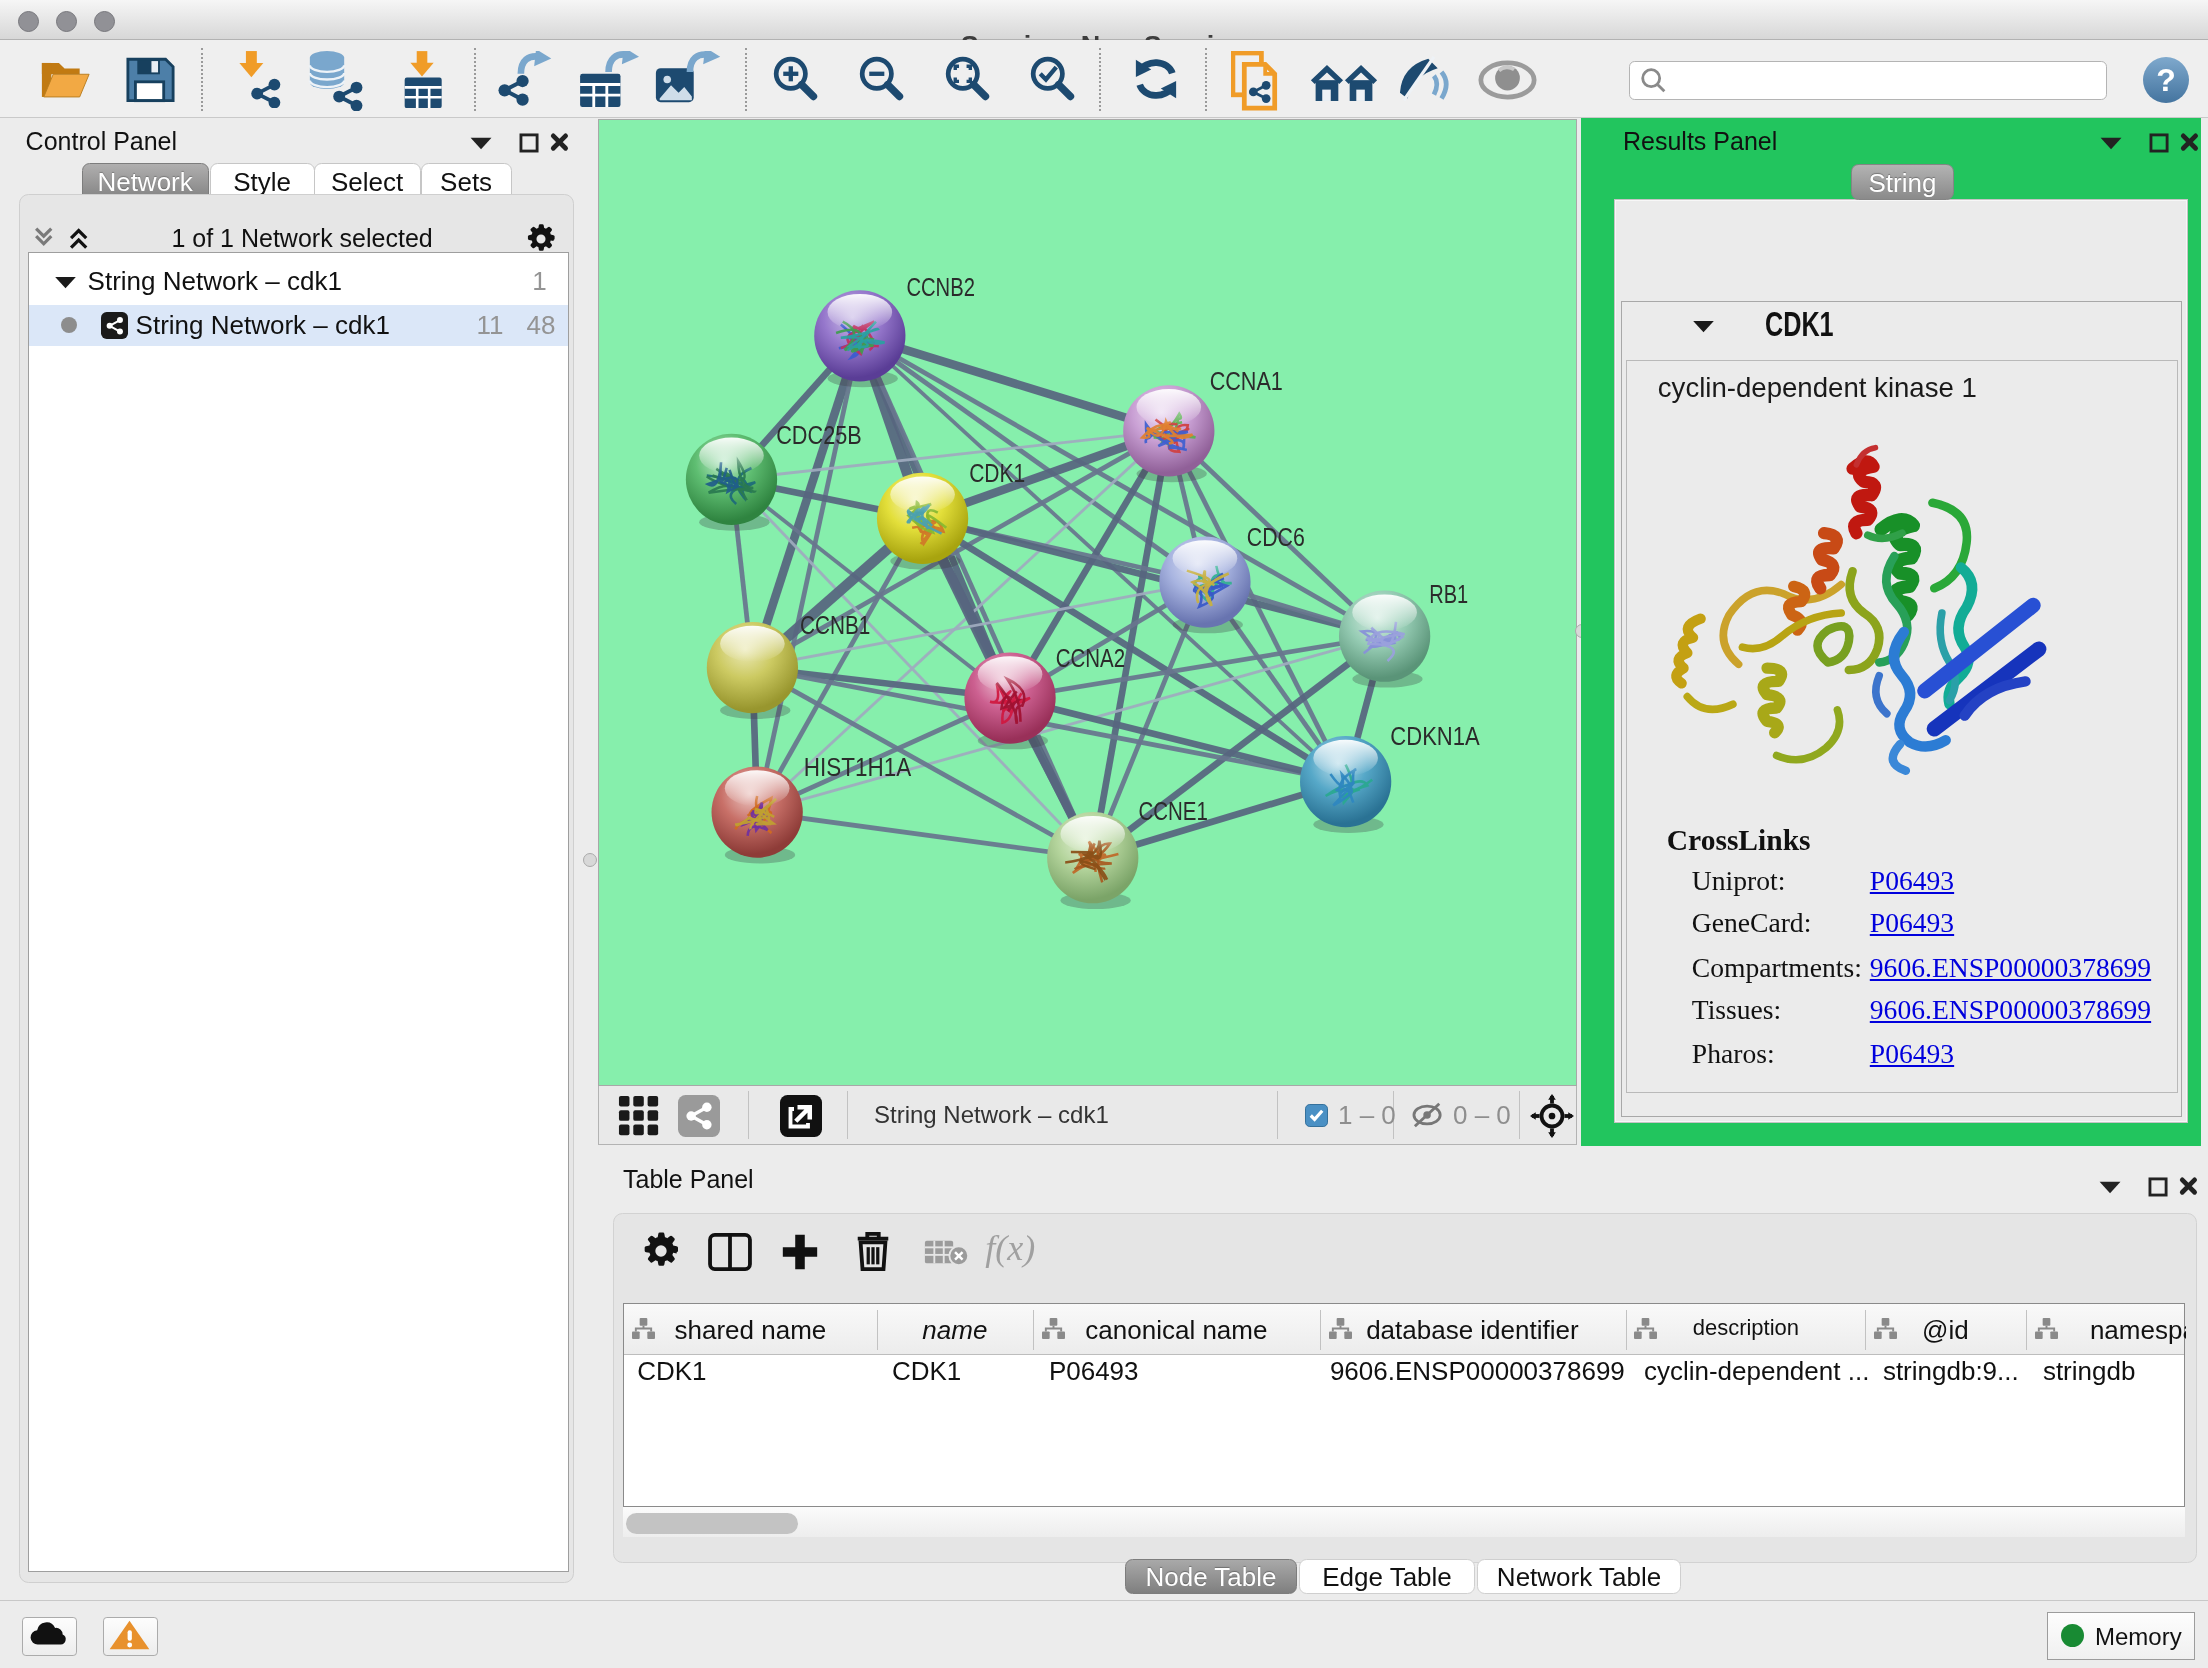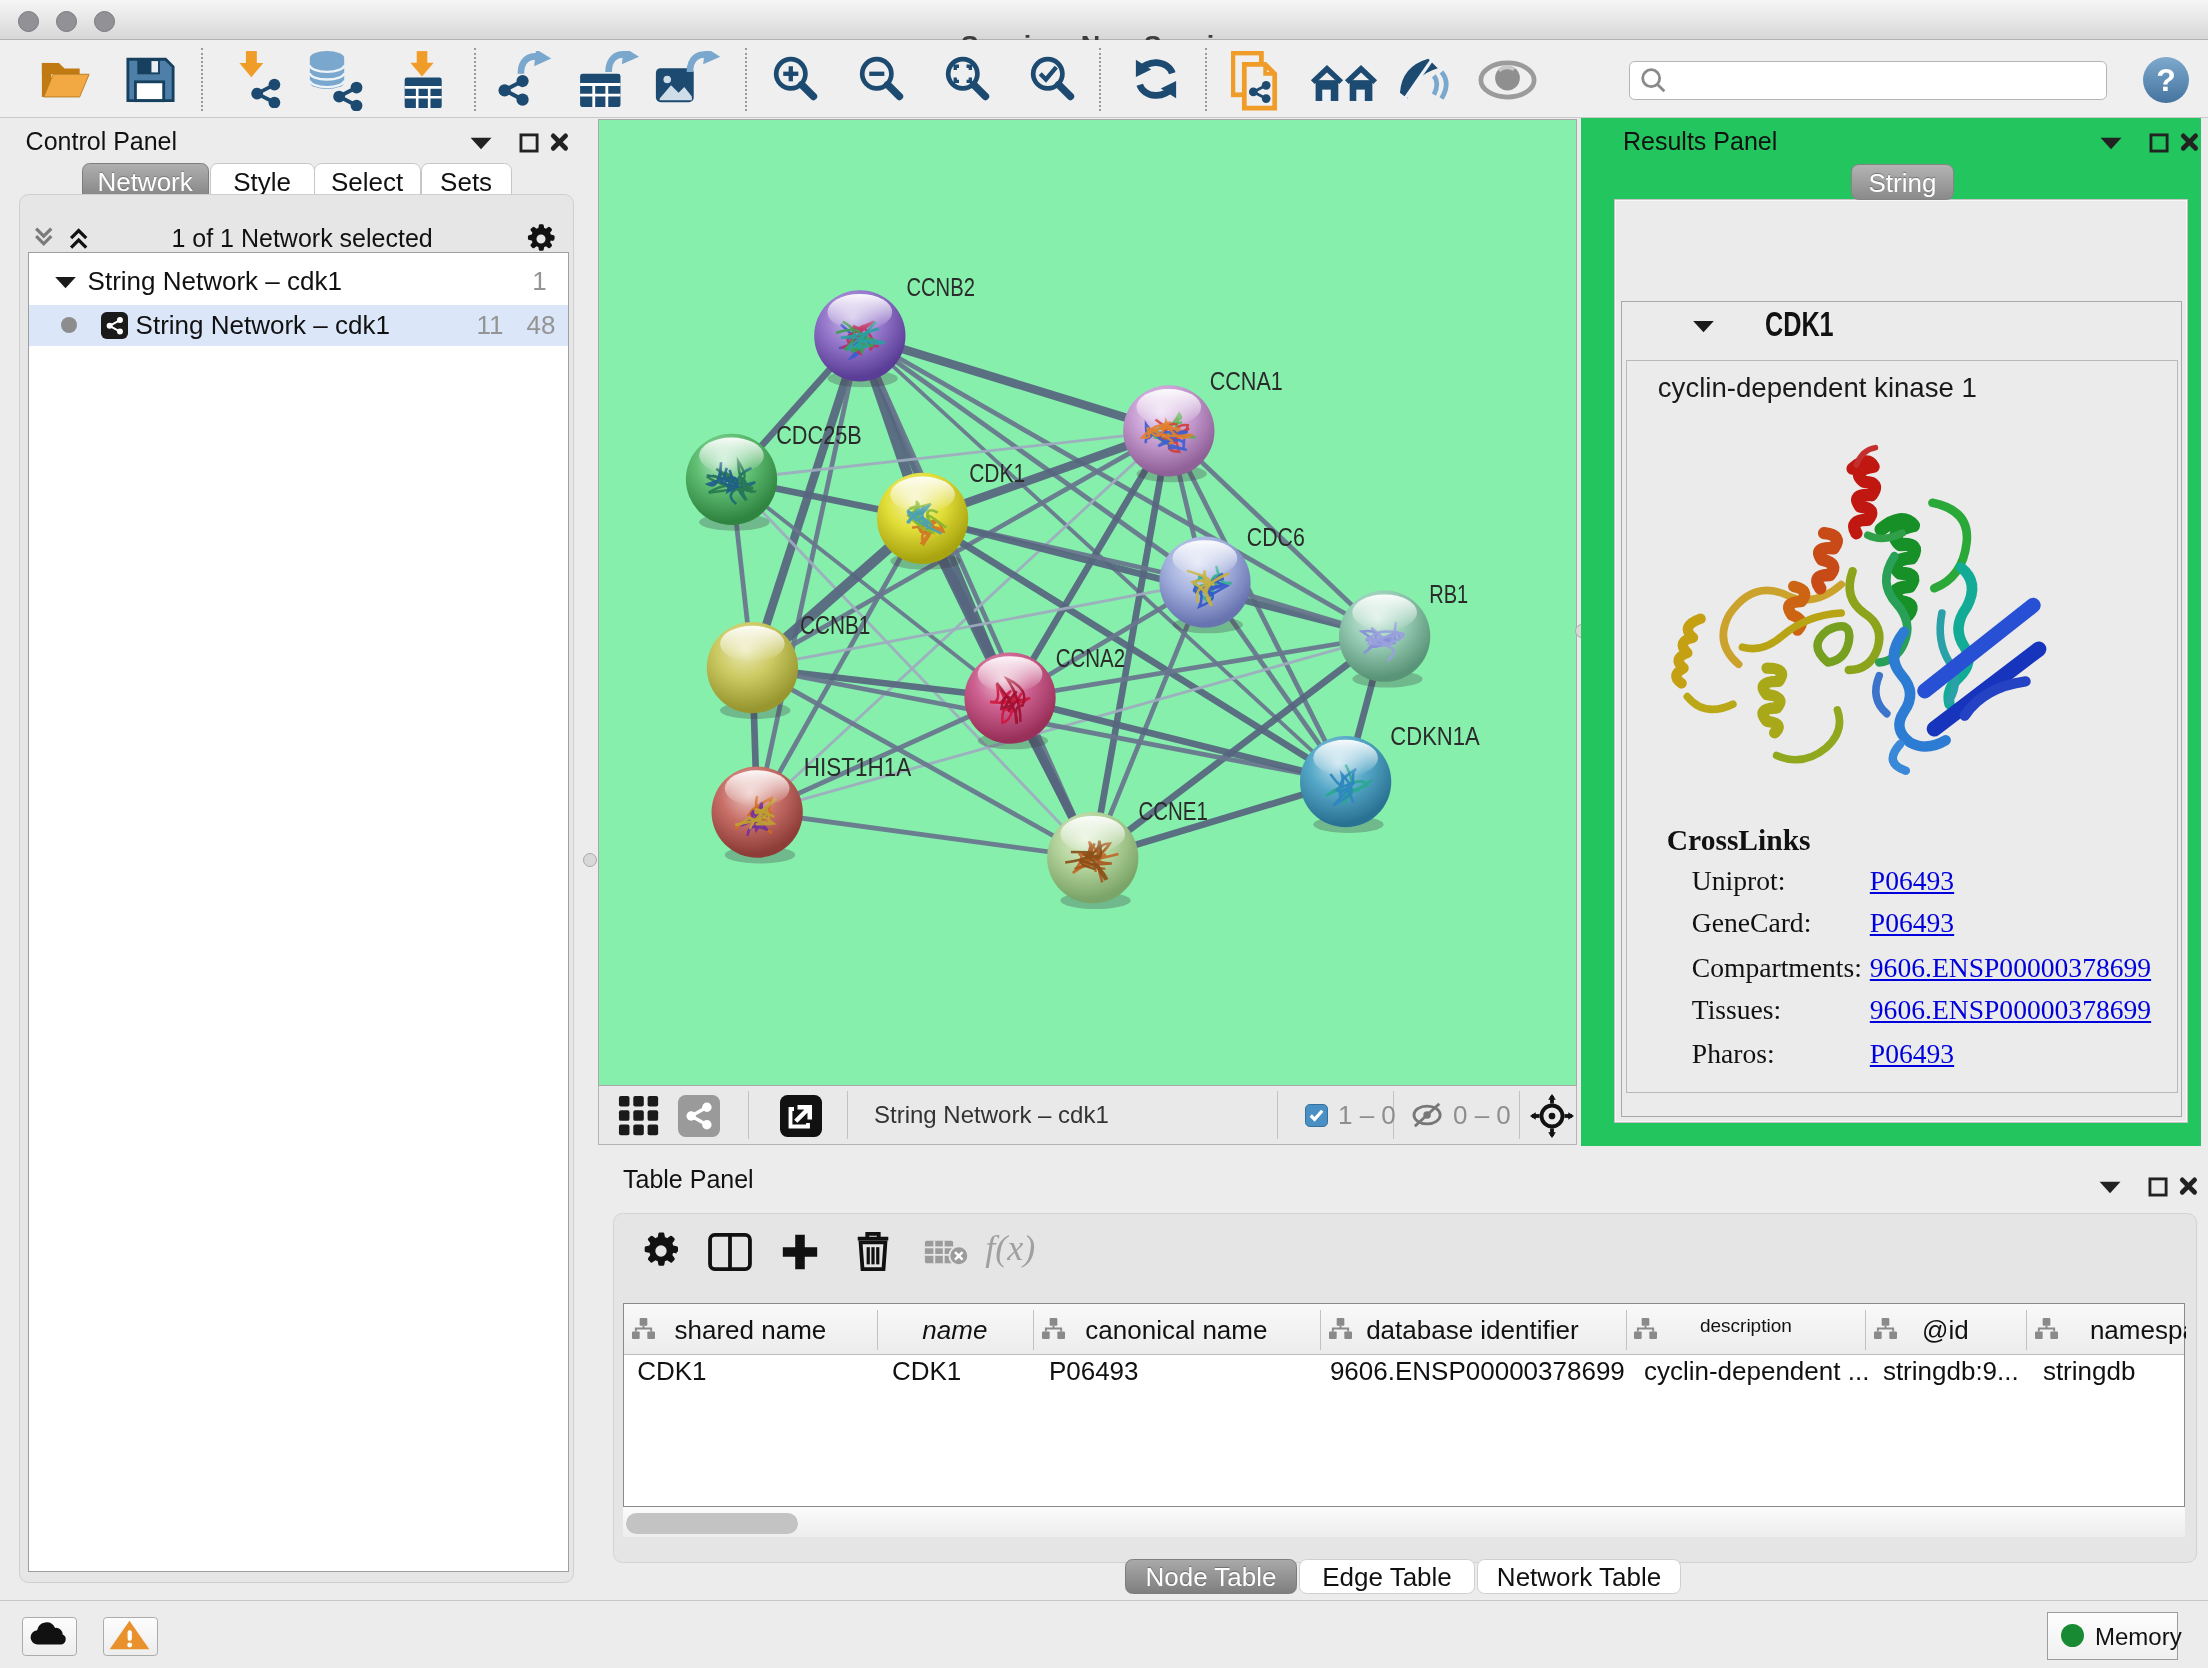--- a/index.html
+++ b/index.html
@@ -713,21 +713,21 @@
 <div class="abs" style="left:696px;top:10.5px;width:305px;text-align:center;font-size:26px;color:#111;overflow:hidden;white-space:nowrap;">database identifier</div>
 <div class="abs" style="left:1002px;top:5.7px;width:1px;height:40px;background:#c2c2c2;"></div>
 <svg class="abs" style="left:1009px;top:13.3px" width="25" height="23" viewBox="0 0 26 24">
             <g fill="#8a8a8a">
               <rect x="9" y="1" width="8" height="8" rx="1"></rect>
               <rect x="1" y="15" width="8" height="8" rx="1"></rect>
               <rect x="17" y="15" width="8" height="8" rx="1"></rect>
               <path d="M13 9 v3 M5 15 v-3 h16 v3" stroke="#8a8a8a" stroke-width="2" fill="none"></path>
             </g>
           </svg>
-<div class="abs" style="left:1002px;top:10.5px;width:240px;text-align:center;font-size:19px;color:#111;overflow:hidden;white-space:nowrap;">description</div>
+<div class="abs" style="left:1002px;top:10.5px;width:240px;text-align:center;font-size:22px;color:#111;overflow:hidden;white-space:nowrap;">description</div>
 <div class="abs" style="left:1241px;top:5.7px;width:1px;height:40px;background:#c2c2c2;"></div>
 <svg class="abs" style="left:1249px;top:13.3px" width="25" height="23" viewBox="0 0 26 24">
             <g fill="#8a8a8a">
               <rect x="9" y="1" width="8" height="8" rx="1"></rect>
               <rect x="1" y="15" width="8" height="8" rx="1"></rect>
               <rect x="17" y="15" width="8" height="8" rx="1"></rect>
               <path d="M13 9 v3 M5 15 v-3 h16 v3" stroke="#8a8a8a" stroke-width="2" fill="none"></path>
             </g>
           </svg>
 <div class="abs" style="left:1241px;top:10.5px;width:161px;text-align:center;font-size:26px;color:#111;overflow:hidden;white-space:nowrap;">@id</div>
@@ -769,18 +769,18 @@
         <path d="M16 28 a7.5 7.5 0 0 1 -1 -15 a10 10 0 0 1 19 -2.5 a7 7 0 0 1 8 7 a5.5 5.5 0 0 1 -2 10.5 z" fill="#111"></path>
       </svg>
   </div>
   <div class="abs" style="left:103px;top:16px;width:55px;height:39px;background:linear-gradient(#fdfdfd,#ededed);border:1.9px solid #ababab;border-radius:3.8px;">
     <svg width="51" height="35" viewBox="0 0 54 37">
         <path d="M27 3 L48 33 H6 Z" fill="#e8912d"></path>
         <rect x="25" y="13" width="4.5" height="11" rx="2" fill="#fff"></rect>
         <circle cx="27.2" cy="28.5" r="2.6" fill="#fff"></circle>
       </svg>
   </div>
-  <div class="abs" style="left:2047px;top:11.4px;width:131px;height:48px;background:linear-gradient(#fdfdfd,#f0f0f0);border:1.9px solid #9c9c9c;">
+  <div class="abs" style="left:2047px;top:11.4px;width:148px;height:48px;background:linear-gradient(#fdfdfd,#f0f0f0);border:1.9px solid #9c9c9c;">
     <div class="abs" style="left:13.3px;top:10.5px;width:23px;height:23px;border-radius:50%;background:#188a33;"></div>
     <div class="abs" style="left:47px;top:9.5px;font-size:24px;color:#111;">Memory</div>
   </div>
 </div>
 
 
 </body></html>

